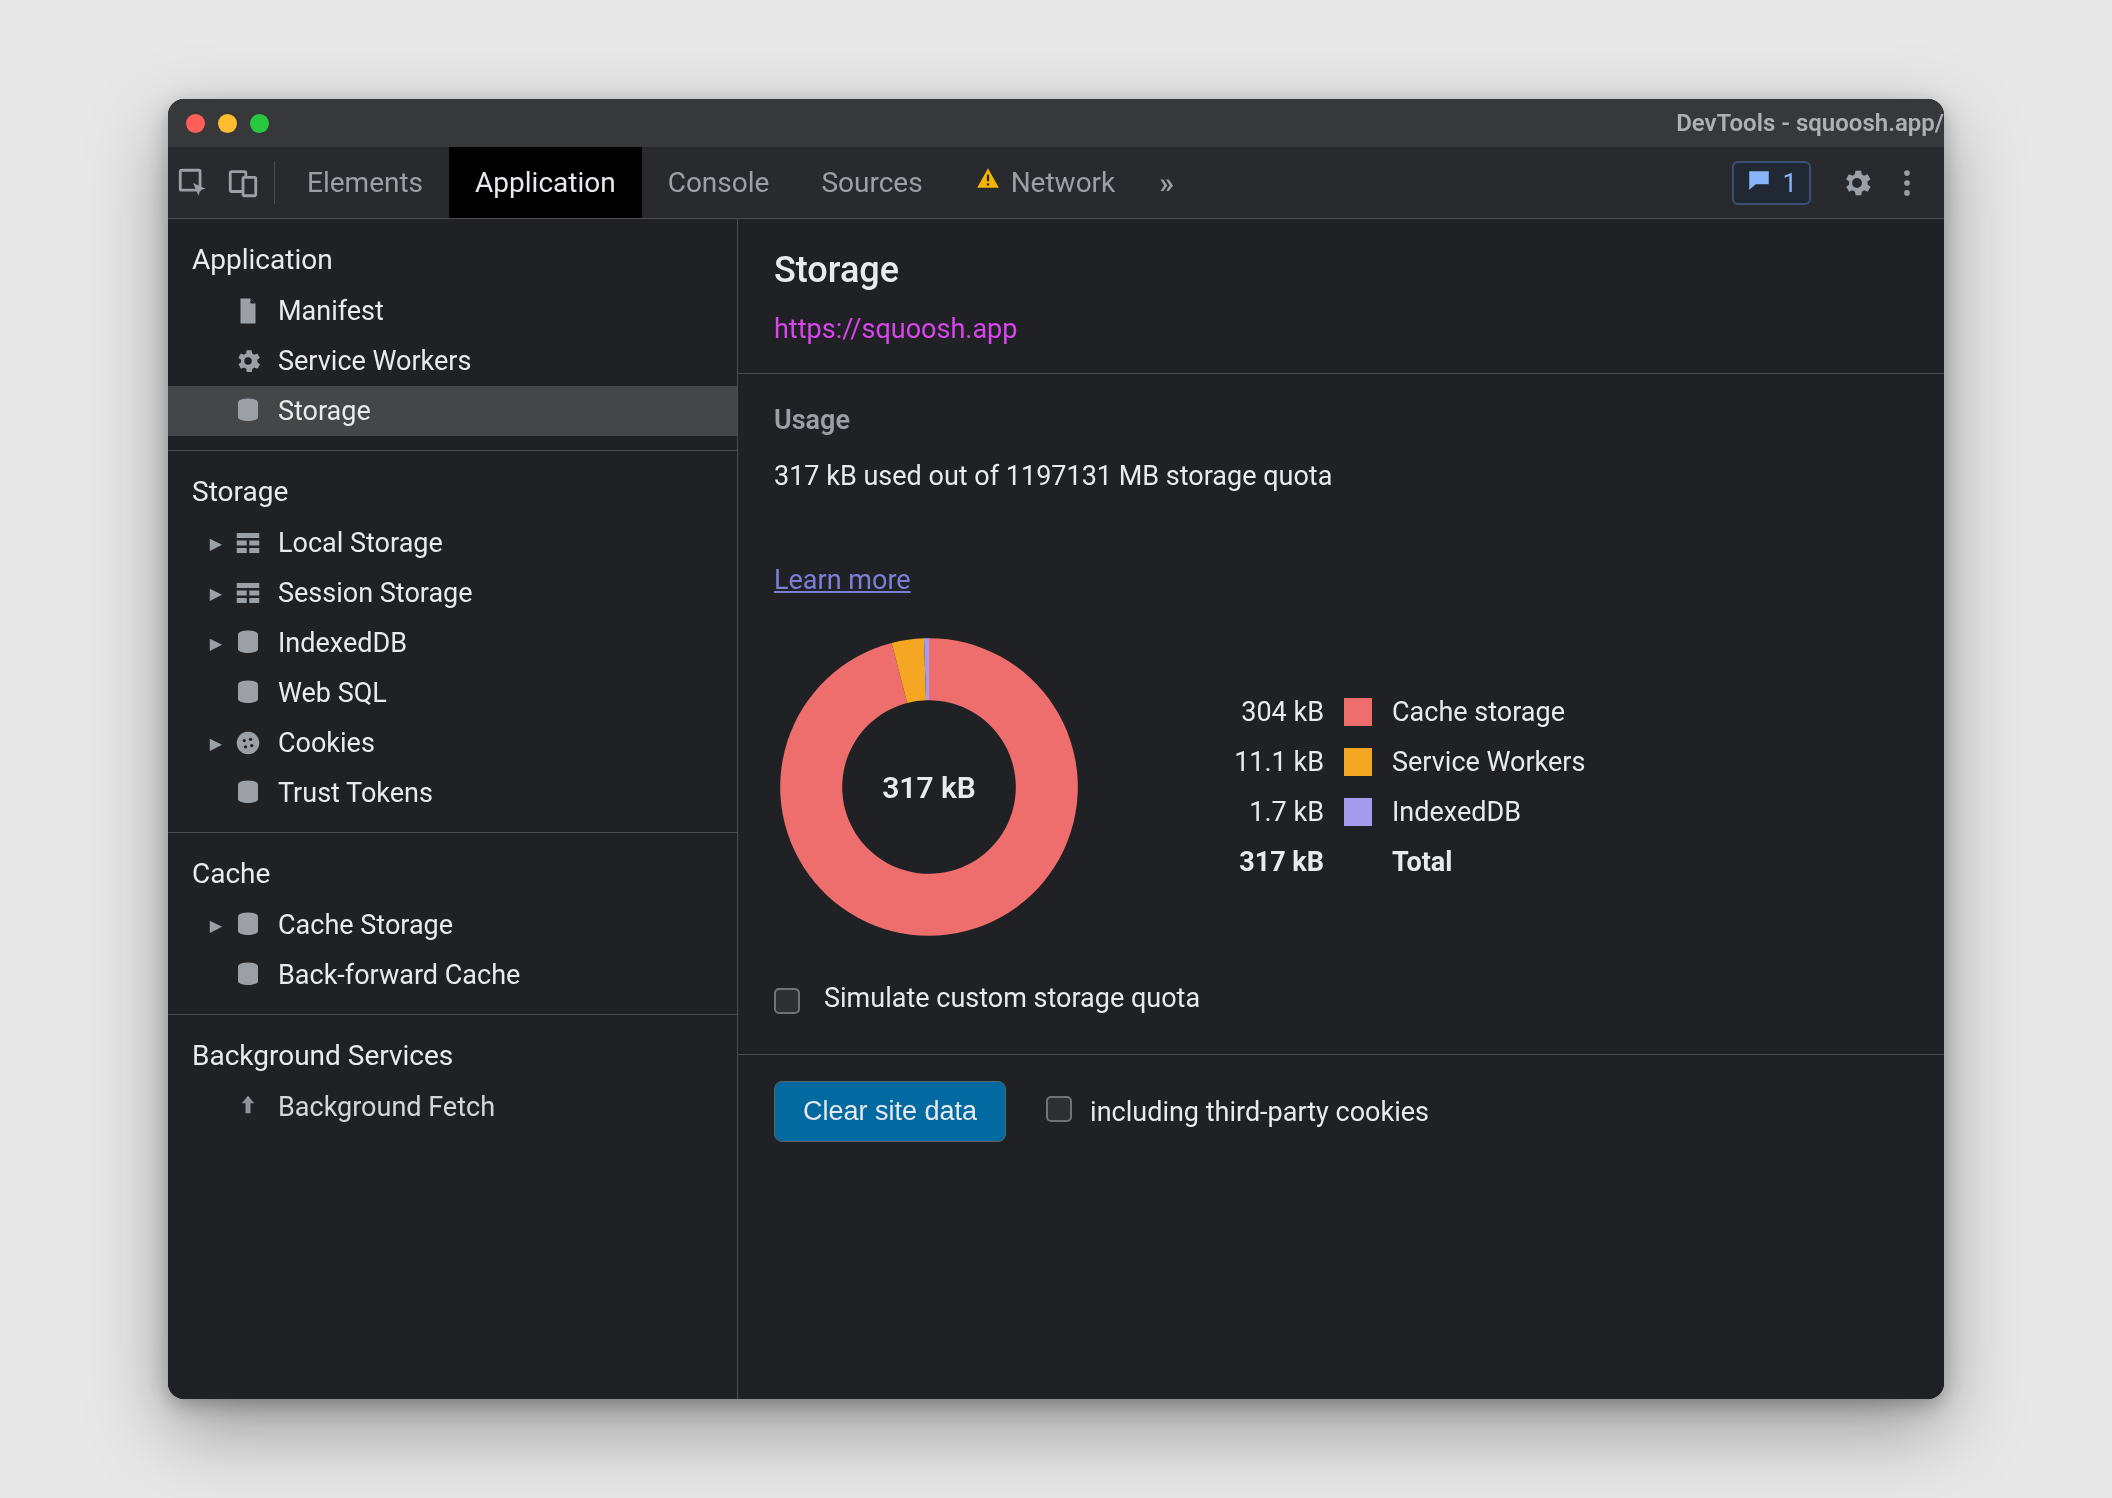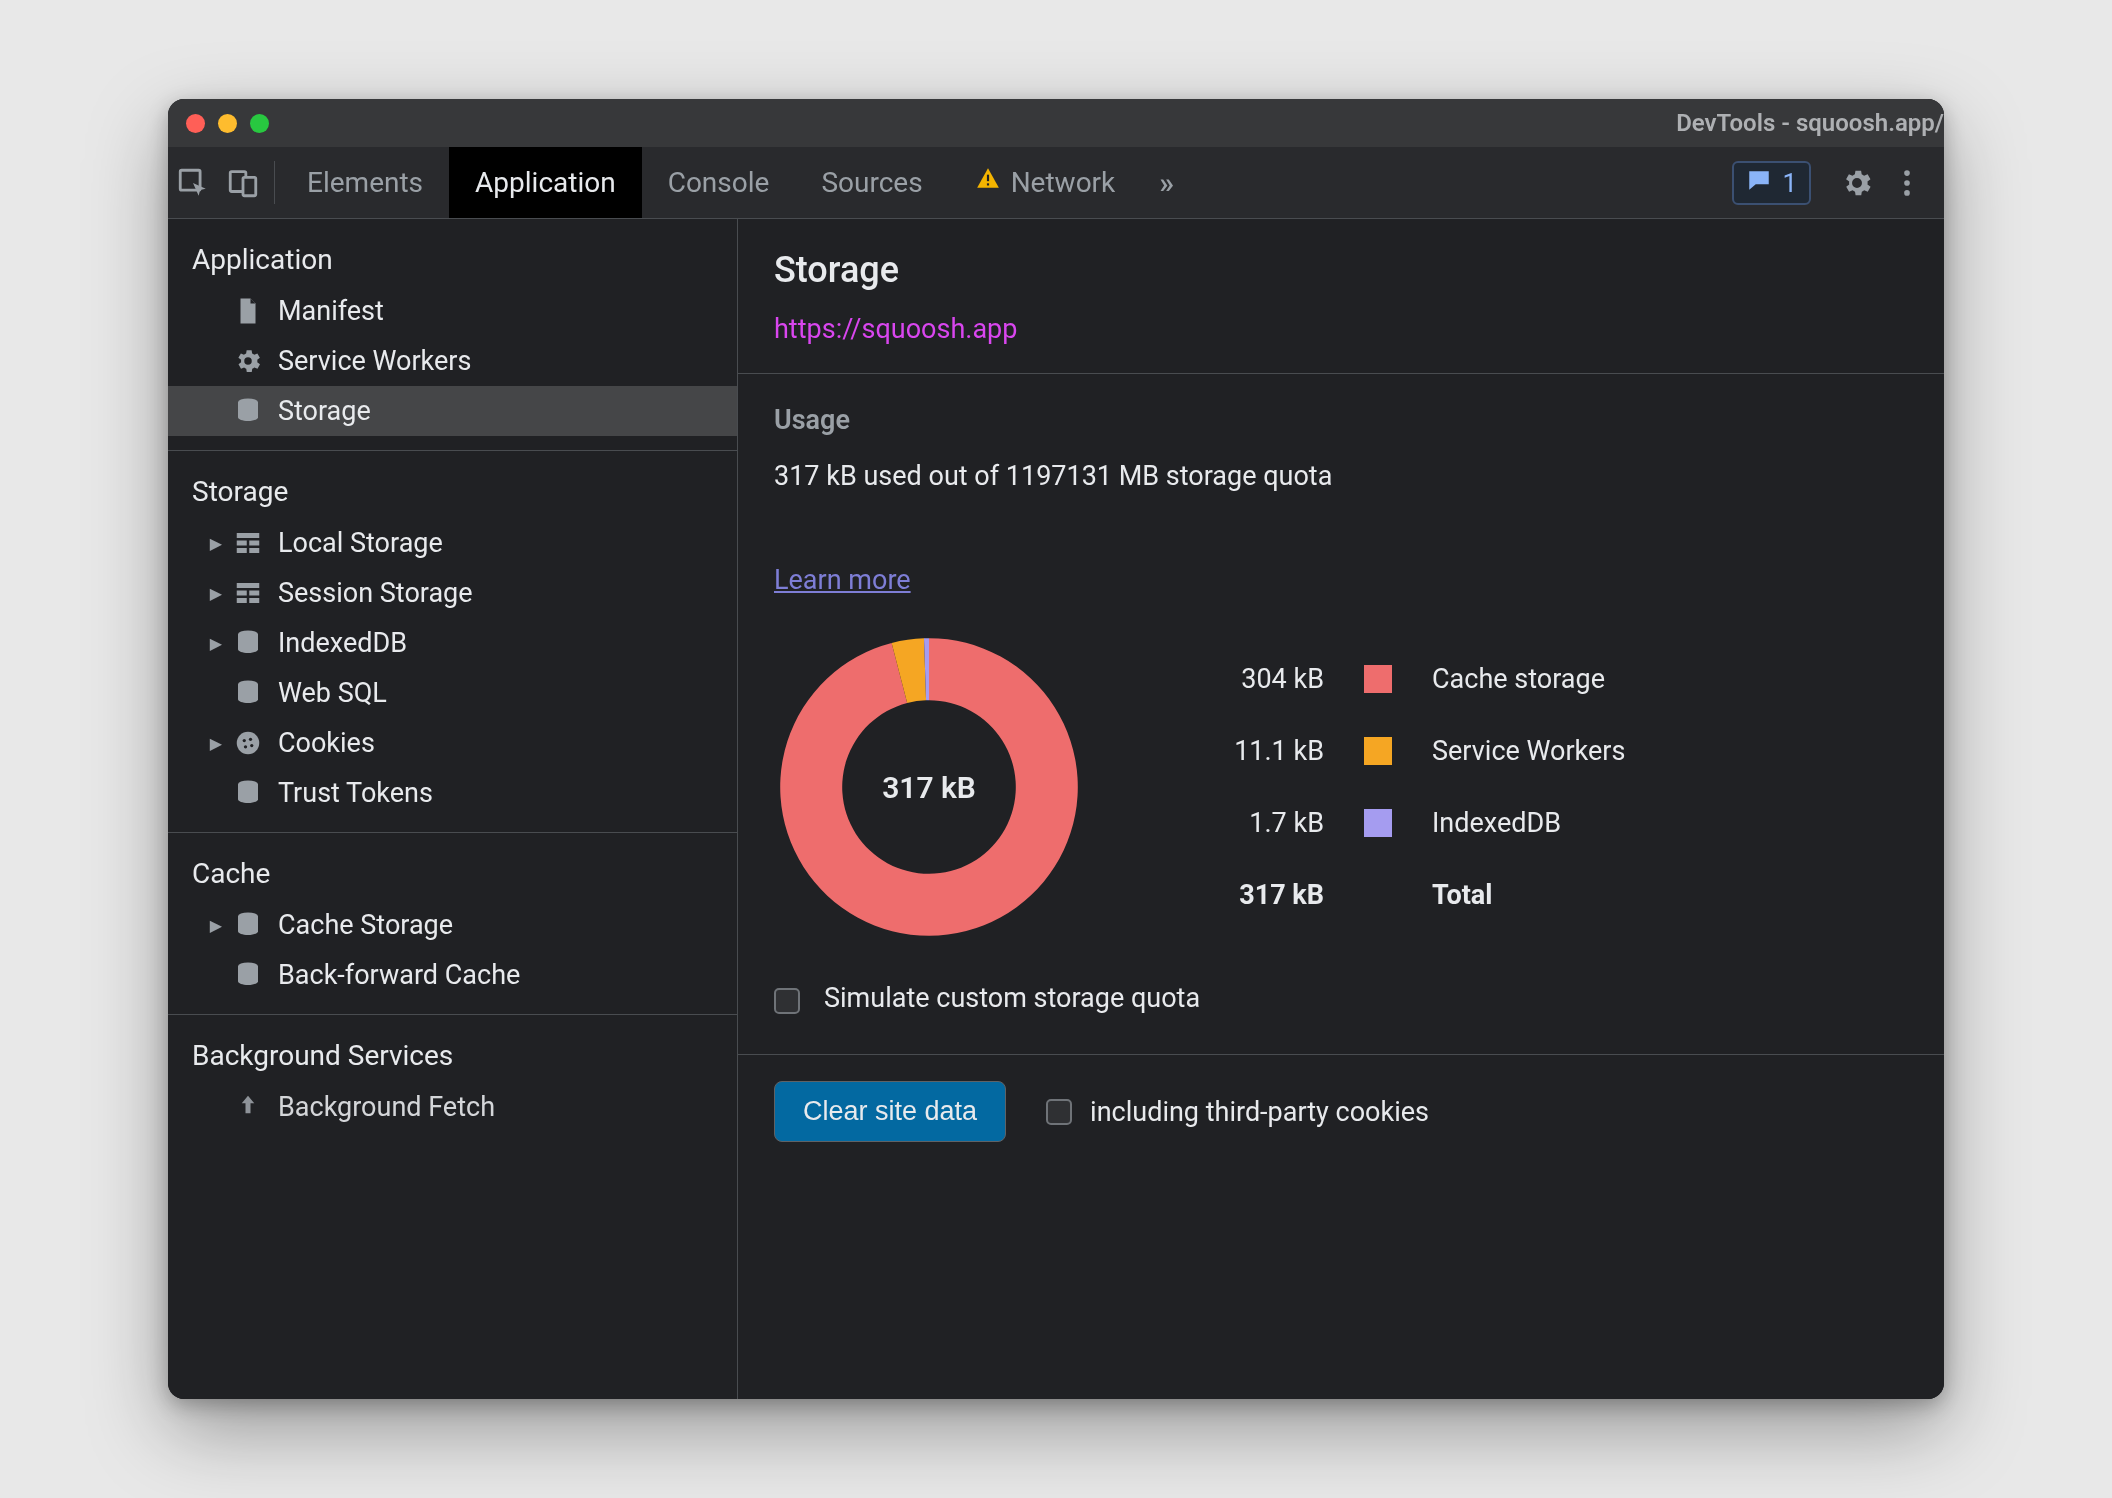--- a/index.html
+++ b/index.html
@@ -178,21 +178,21 @@
     width: 310px;
     height: 310px;
   }
   .donut .center {
     position: absolute; inset: 0;
     display: flex; align-items: center; justify-content: center;
     color: #e8eaed;
     font-size: 30px;
     font-weight: 600;
   }
-  .legend { display: grid; grid-template-columns: auto auto auto; column-gap: 20px; row-gap: 18px; align-items: center; gap: 40px; }
+  .legend { display: grid; grid-template-columns: auto auto auto; column-gap: 20px; row-gap: 18px; align-items: center; }
   .legend .sz { color: #e8eaed; font-size: 27px; text-align: right; min-width: 120px; }
   .legend .sw { width: 28px; height: 28px; }
   .legend .lbl { color: #e8eaed; font-size: 27px; }
   .sim-row { display: flex; align-items: flex-end; gap: 24px; margin-top: 40px; }
   .chk {
     width: 26px; height: 26px;
     border: 2px solid #6f7378;
     border-radius: 5px;
     background: #2f3033;
   }
@@ -205,21 +205,21 @@
   }
   .btn {
     padding: 14px 28px;
     border: 1.5px solid #5f6266;
     border-radius: 8px;
     background: #0369a1;
     color: #e8eaed;
     font-size: 27px;
     cursor: pointer;
   }
-  .inline-chk { display: flex; align-items: center; gap: 18px; color: #e8eaed; font-size: 27px; }
+  .inline-chk { display: flex; align-items: flex-start; gap: 18px; color: #e8eaed; font-size: 27px; }
   .sidebar::-webkit-scrollbar { width: 0; }
 </style>
 </head>
 <body>
 
 <div class="window">
 
   <div class="titlebar">
     <div class="traffic">
       <div class="dot red"></div>

